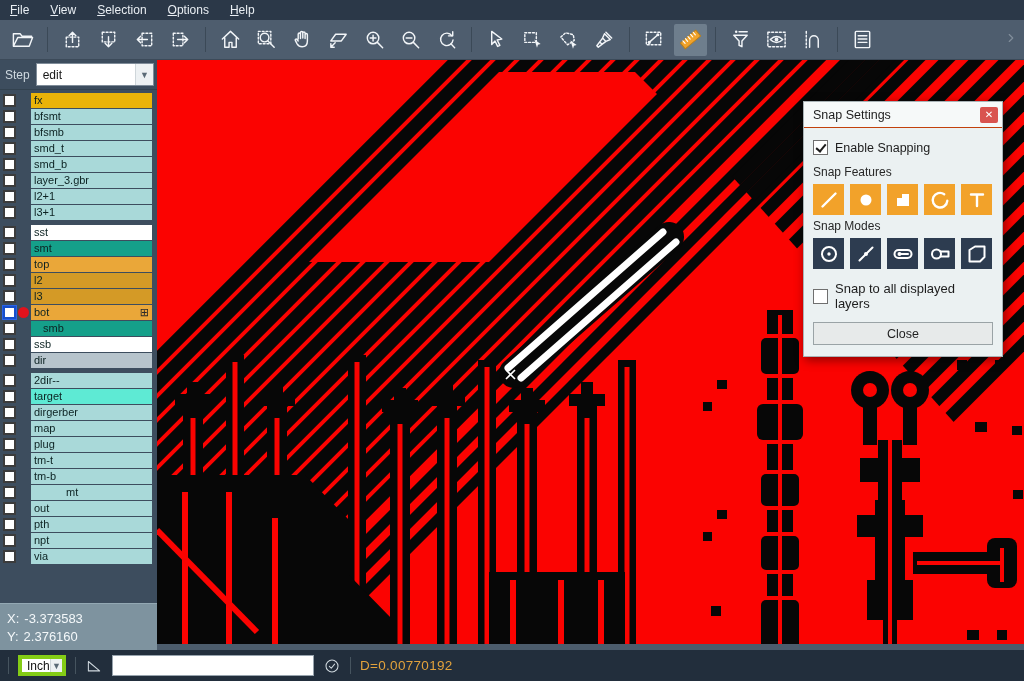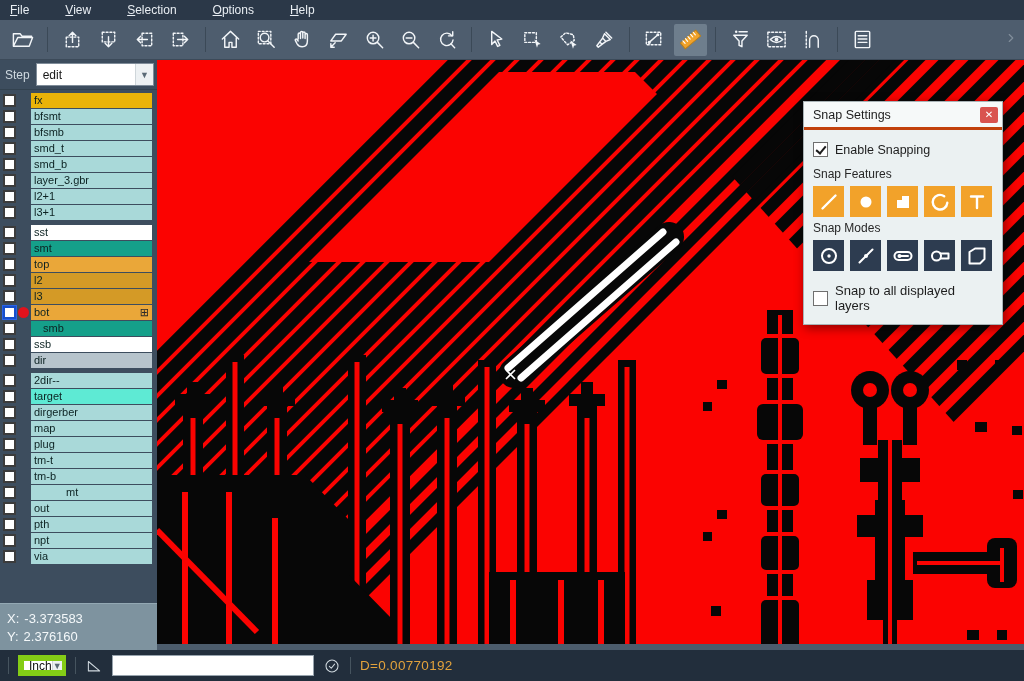--- a/index.html
+++ b/index.html
@@ -3,21 +3,21 @@
 <meta charset="utf-8">
 <style>
   html,body{margin:0;padding:0;}
   body{
     width:1024px;height:681px;overflow:hidden;position:relative;
     background:#2b3848;font-family:"Liberation Sans",sans-serif;
     -webkit-font-smoothing:antialiased;
   }
   
   .menubar{height:20px;background:#2b3848;display:flex;align-items:center;
-    padding-left:10px;gap:36px;color:#e9eef3;font-size:12px;}
+    padding-left:10px;gap:21px;color:#e9eef3;font-size:12px;}
   .menu-item{display:inline-block;cursor:default;}
   .menu-item::first-letter{text-decoration:underline;}
   
   .toolbar{height:40px;background:#4e5d6e;display:flex;align-items:center;
     padding:0 6px;gap:3px;border-bottom:1px solid #3c4a59;box-sizing:border-box;}
   .tbtn{width:33px;height:32px;display:flex;align-items:center;justify-content:center;
     color:#f2f5f8;border-radius:2px;flex:none;}
   .tbtn.active{background:#6e7e8d;}
   .tsep{width:1px;height:25px;background:#3b4957;margin:0 5px;flex:none;}
   .toolbar-overflow{margin-left:auto;opacity:.35;color:#dfe6ec;}
@@ -46,35 +46,35 @@
     font-size:13px;padding:2px 7px;display:flex;flex-direction:column;
     justify-content:center;gap:3px;flex:none;}
   .coord-line{display:flex;gap:5px;}
   
   .canvas{flex:1;position:relative;background:#fb0301;overflow:hidden;cursor:crosshair;}
   .canvas svg{position:absolute;inset:0;display:block;}
   
   .statusbar{height:31px;background:#222e3c;display:flex;align-items:center;
     padding:0 8px;gap:9px;color:#b9c5cd;box-sizing:border-box;}
   .sb-sep{width:1px;height:17px;background:#46545f;flex:none;}
-  .unit-select{width:48px;height:21px;background:#fff;border:6px solid #84cc16;
+  .unit-select{width:48px;height:21px;background:#fff;border:4px solid #84cc16;
     display:flex;align-items:center;justify-content:space-between;
     padding-left:5px;font-size:12px;color:#111;flex:none;box-sizing:border-box;}
   .unit-caret{width:15px;height:100%;display:flex;align-items:center;justify-content:center;
     color:#5a6a76;font-size:9px;background:#edf1f3;border-left:1px solid #cfd6da;}
   .sb-icon{color:#cfd8de;display:flex;align-items:center;}
   .sb-input{width:192px;height:19px;border:1px solid #97a3ad;background:#fff;
     font-size:12px;padding:0 4px;font-family:inherit;}
   .d-label{color:#e2a23c;font-size:13.5px;letter-spacing:.3px;}
   
   .dialog{position:absolute;left:803px;top:101px;width:198px;background:#ebf1f2;
     border:1px solid #a9b3b6;box-shadow:2px 3px 10px rgba(0,0,0,.45);z-index:10;}
   .dlg-title{height:25px;background:#f6f9f9;display:flex;align-items:center;
     justify-content:space-between;padding:0 4px 0 9px;font-size:12.5px;color:#1d1d1d;
-    border-bottom:3px solid #c2410c;}
+    border-bottom:1px solid #c2410c;}
   .dlg-x{width:18px;height:16px;background:#d9534f;color:#fff;font-size:10px;
     display:flex;align-items:center;justify-content:center;border-radius:2px;}
   .dlg-body{padding:8px 9px 11px;}
   .chk-row{display:flex;align-items:center;gap:7px;font-size:12.5px;color:#1d1d1d;margin:4px 0 10px;}
   .chk-row.second{margin:12px 0 0;font-size:13px;}
   .chk-box{width:13px;height:13px;background:#fff;border:1px solid #6f6f6f;position:relative;flex:none;}
   .chk-box.checked::after{content:"";position:absolute;left:4px;top:1px;width:4px;height:8px;
     border:solid #1c1c1c;border-width:0 2px 2px 0;transform:rotate(40deg);}
   .sec-label{font-size:12px;color:#272727;margin:4px 0 5px;}
   .icon-row{display:flex;gap:6px;}
@@ -733,14 +733,15 @@
         <button class="sq-btn mode" style="background: rgb(45, 60, 80);">
           <svg viewBox="0 0 24 24" width="24" height="24" fill="none" stroke="#fff" stroke-width="2" stroke-linecap="round" stroke-linejoin="round">
             <path d="M4.5 19.5 V8 l5.5 -3.5 h9.5 V15 l-4.5 4.5 z"></path>
           </svg>
         </button>
       </div>
     <div class="chk-row second">
       <span class="chk-box" id="all-layers-chk"></span>
       <span>Snap to all displayed layers</span>
     </div>
+    <button class="close-btn">Close</button>
   </div>
 </div>
 
 </body></html>

